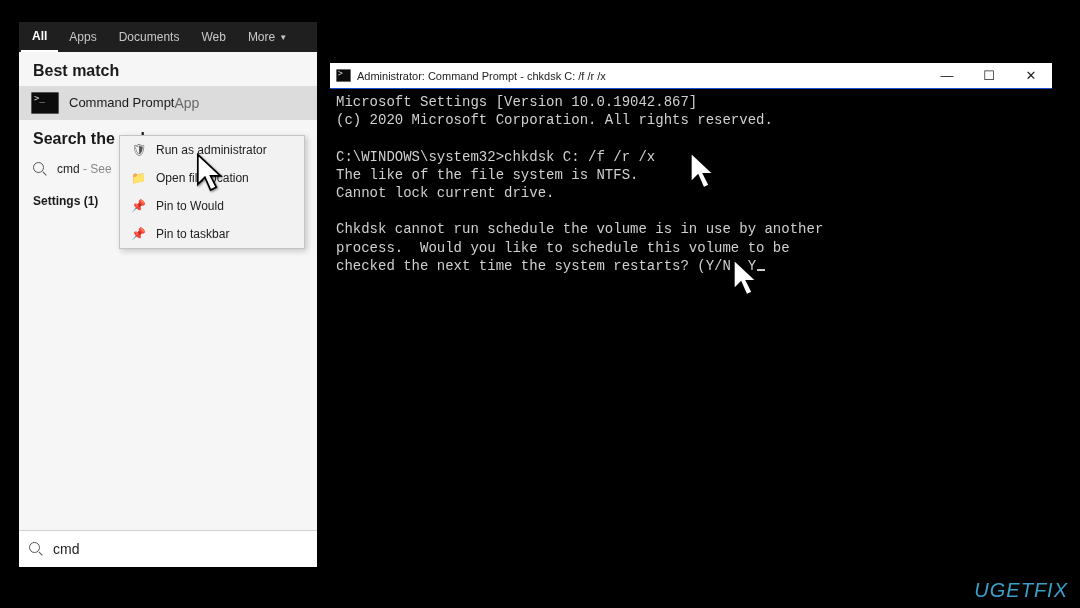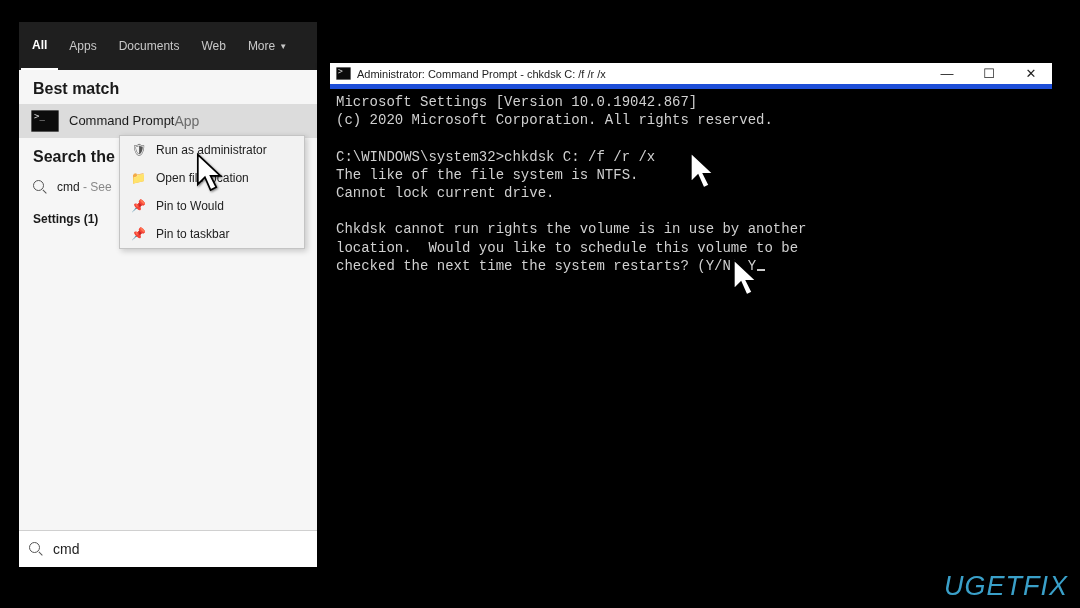--- a/index.html
+++ b/index.html
@@ -12,21 +12,21 @@
 }
 .search-panel {
   position: absolute;
   left: 19px; top: 22px;
   width: 298px; height: 545px;
   background: #f6f6f6;
   display: flex; flex-direction: column;
   box-shadow: 0 0 10px rgba(0,0,0,.4);
 }
 .tabs {
-  height: 48px;
+  height: 30px;
   background: #1f1f1f;
   display: flex; align-items: center;
   padding: 0 2px;
   gap: 0;
 }
 .tab {
   color: #c8c8c8;
   font-size: 12px;
   padding: 0 11px;
   height: 100%;
@@ -103,21 +103,21 @@
   left: 330px; top: 63px;
   width: 722px; height: 493px;
   background: #fff;
   display: flex; flex-direction: column;
   box-shadow: 0 0 10px rgba(0,0,0,.5);
 }
 .titlebar {
   height: 26px; background: #fff;
   display: flex; align-items: center; justify-content: space-between;
   padding: 0 0 0 6px;
-  border-bottom: 5px solid #1d4ed8;
+  border-bottom: 1px solid #1d4ed8;
 }
 .title-left { display: flex; align-items: center; gap: 6px; }
 .title-icon {
   width: 15px; height: 13px; background: #0b0b0b; border: 1px solid #666; border-radius: 1px;
   position: relative; flex-shrink: 0;
 }
 .title-icon::after { content: ">"; color: #ccc; font-size: 8px; position: absolute; left: 1px; top: -1px; font-family: monospace; }
 .title-text { font-size: 11px; color: #222; }
 .win-controls { display: flex; }
 .win-btn {
@@ -129,21 +129,21 @@
   font-family: "Consolas", "Courier New", monospace;
   font-size: 14px; line-height: 1.3;
   padding: 4px 6px;
   white-space: pre-wrap; word-break: break-all;
   position: relative;
 }
 .cursor-caret { display: inline-block; width: 8px; height: 2px; background: #ccc; vertical-align: -1px; margin-left: 1px; }
 .watermark {
   position: absolute; right: 12px; bottom: 6px;
   font-family: sans-serif; font-style: italic;
-  font-size: 27px; font-weight: 300;
+  font-size: 20px; font-weight: 300;
   color: #3aa0c9; letter-spacing: 1px;
 }
 .cursor-svg { position: absolute; z-index: 50; filter: drop-shadow(1px 1px 1px rgba(0,0,0,.5)); }
 .settings-row { padding: 10px 14px; font-size: 12px; color: #1a1a1a; font-weight: 600; }
 </style>
 </head>
 <body>
 
 <div class="search-panel">
   <div class="tabs">
@@ -216,22 +216,22 @@
       <div class="win-btn close">✕</div>
     </div>
   </div>
   <div class="console"><span>Microsoft Settings [Version 10.0.19042.867]</span>
 <span>(c) 2020 Microsoft Corporation. All rights reserved.</span>
 <span></span>
 <span>C:\WINDOWS\system32&gt;chkdsk C: /f /r /x</span>
 <span>The like of the file system is NTFS.</span>
 <span>Cannot lock current drive.</span>
 <span></span>
-<span>Chkdsk cannot run rights the volume is in use by another</span>
-<span>location.  Would you like to schedule this volume to be</span>
+<span>Chkdsk cannot run schedule the volume is in use by another</span>
+<span>process.  Would you like to schedule this volume to be</span>
 <span>checked the next time the system restarts? (Y/N) Y</span><span class="cursor-caret"></span></div>
 </div>
 
 <svg class="cursor-svg" style="left:195px; top:153px;" width="34" height="40" viewBox="0 0 24 28">
   <path d="M2 1 L2 22 L7 17 L11 26 L15 24 L11 16 L18 16 Z" fill="#fff" stroke="#000" stroke-width="1.2"></path>
 </svg>
 <svg class="cursor-svg" style="left:688px; top:151px;" width="34" height="40" viewBox="0 0 24 28">
   <path d="M2 1 L2 22 L7 17 L11 26 L15 24 L11 16 L18 16 Z" fill="#fff" stroke="#000" stroke-width="1.2"></path>
 </svg>
 <svg class="cursor-svg" style="left:731px; top:258px;" width="34" height="40" viewBox="0 0 24 28">

